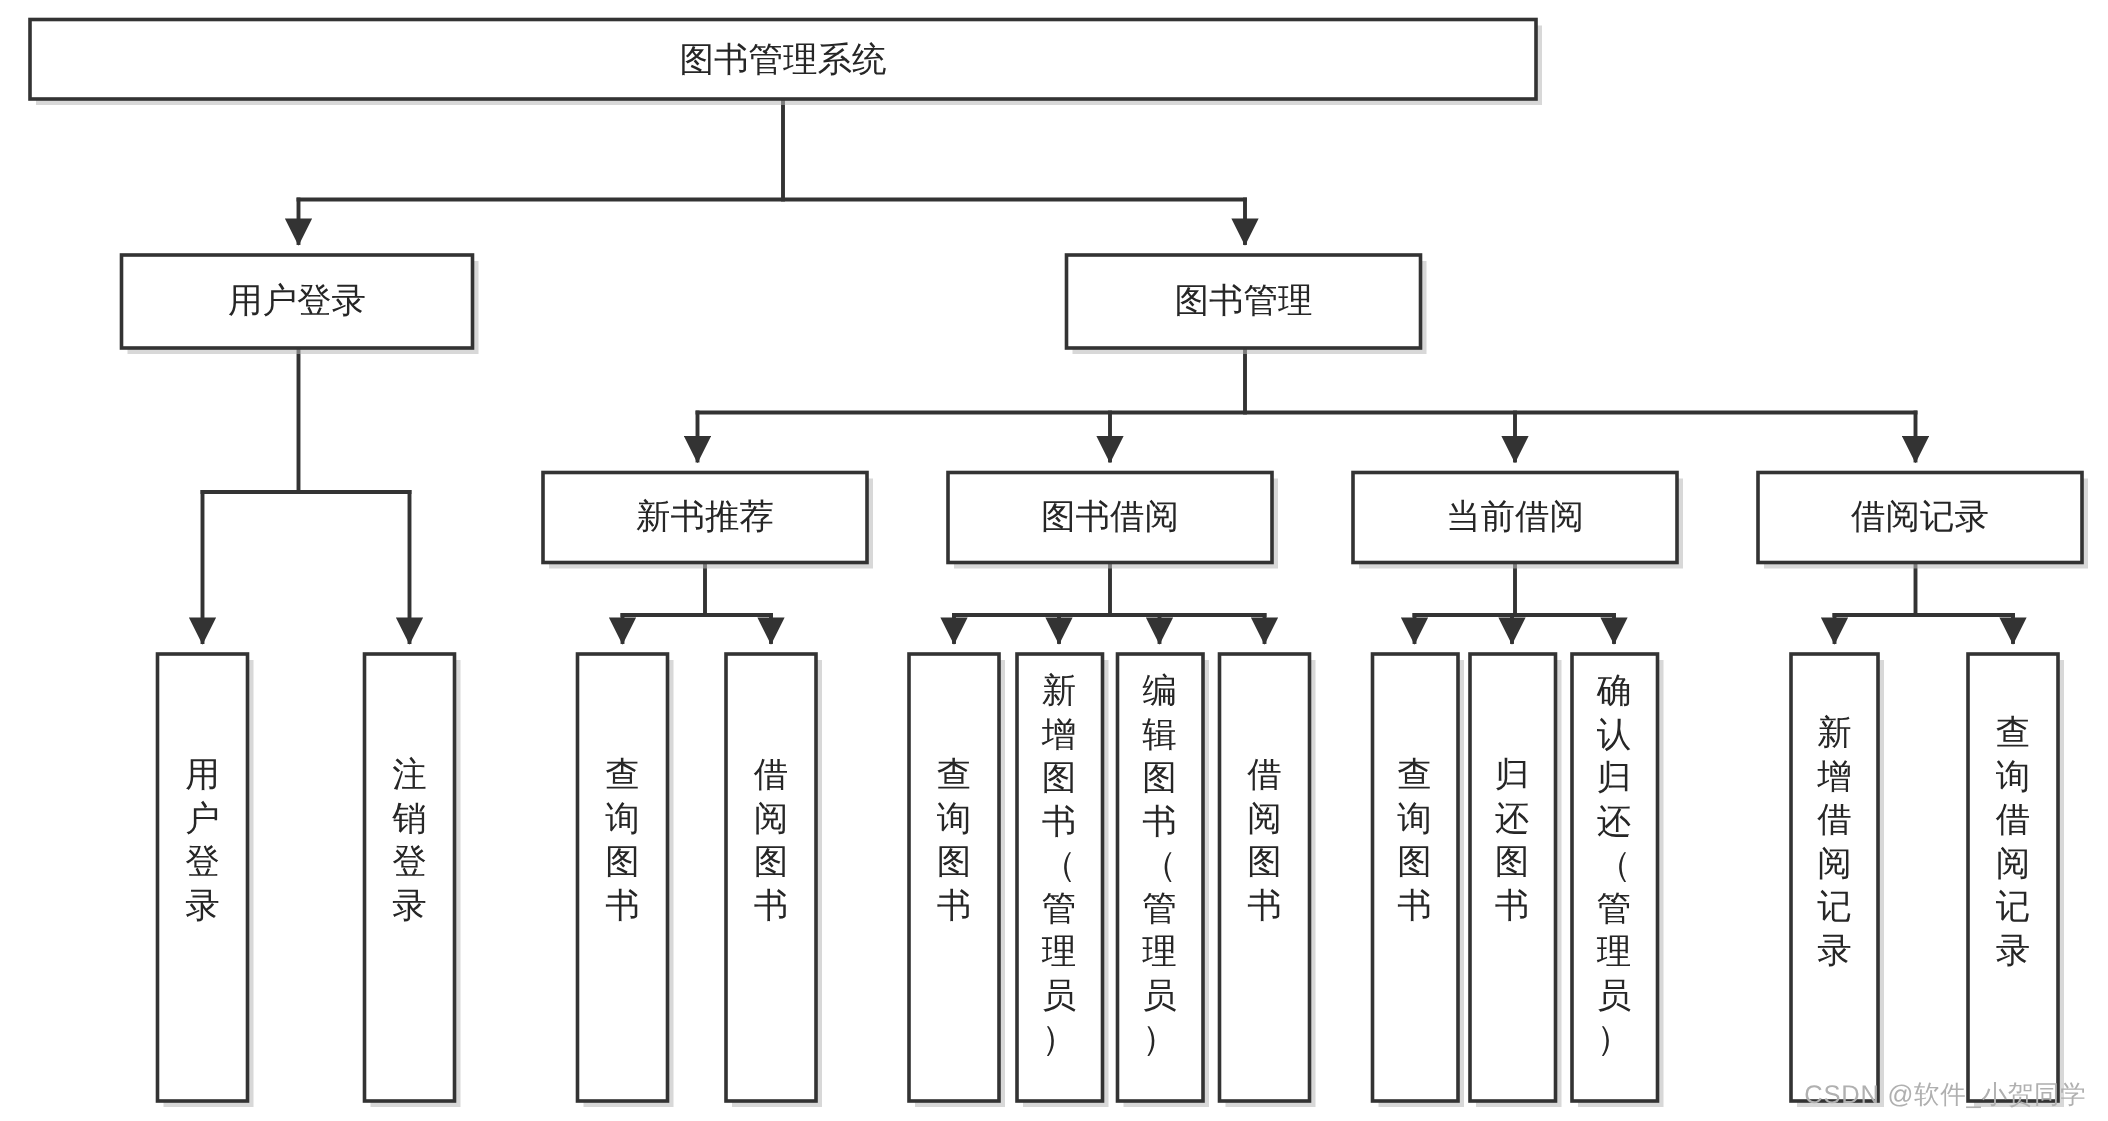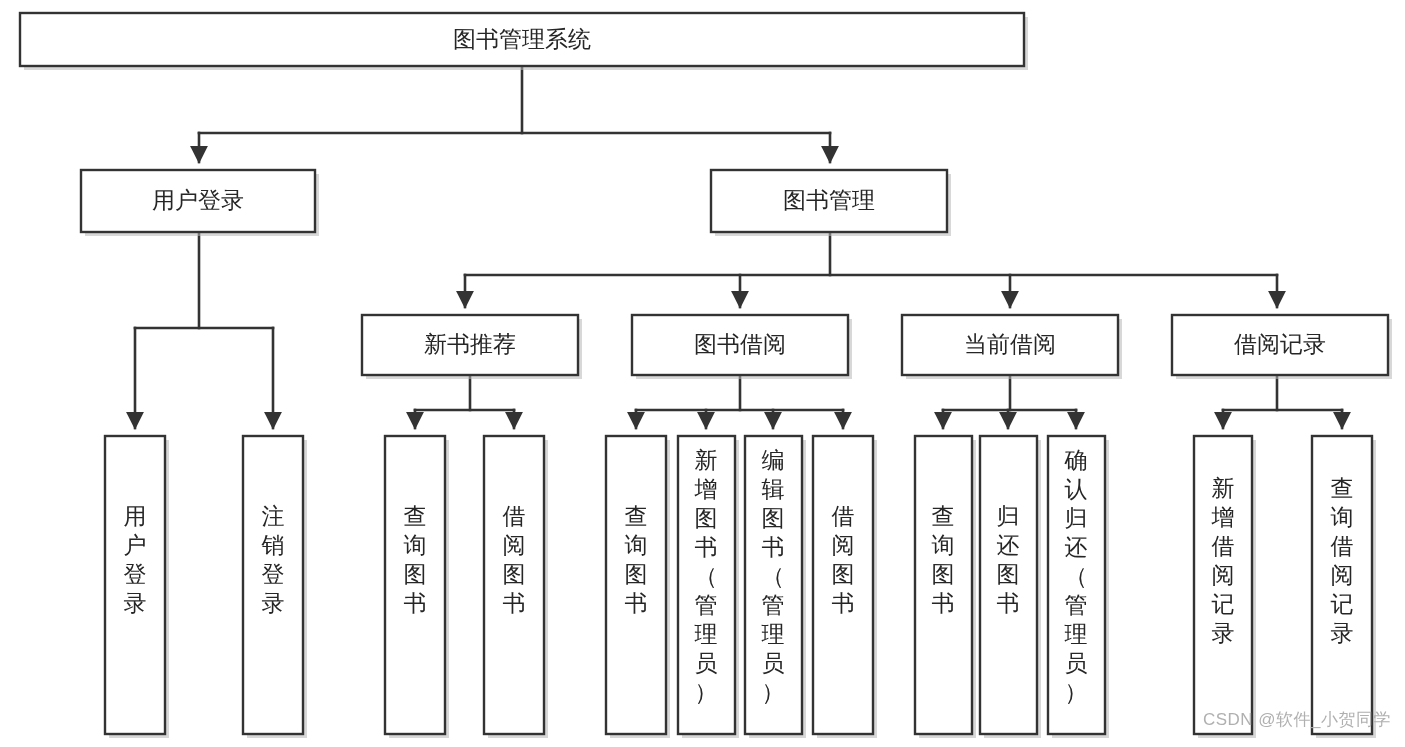--- a/index.html
+++ b/index.html
@@ -48,21 +48,21 @@
   }
   .node-label-vertical {
     fill: #262626;
     font-family: "Liberation Sans", "DejaVu Sans", sans-serif;
     font-size: 23px;
     text-anchor: middle;
   }
   .watermark {
     position: absolute;
     right: 14px;
-    bottom: 16px;
+    bottom: 6px;
     font-family: "Liberation Sans", "DejaVu Sans", sans-serif;
     font-size: 17px;
     color: #b0b0b0;
     letter-spacing: 0.5px;
     white-space: nowrap;
     user-select: none;
   }
 </style>
 </head>
 <body>

